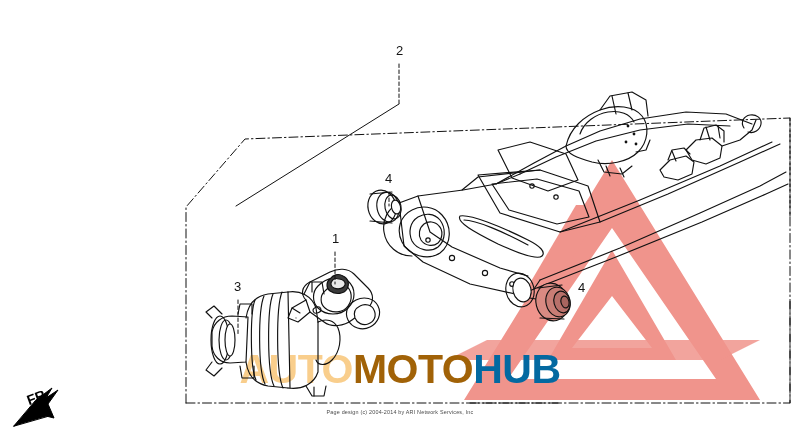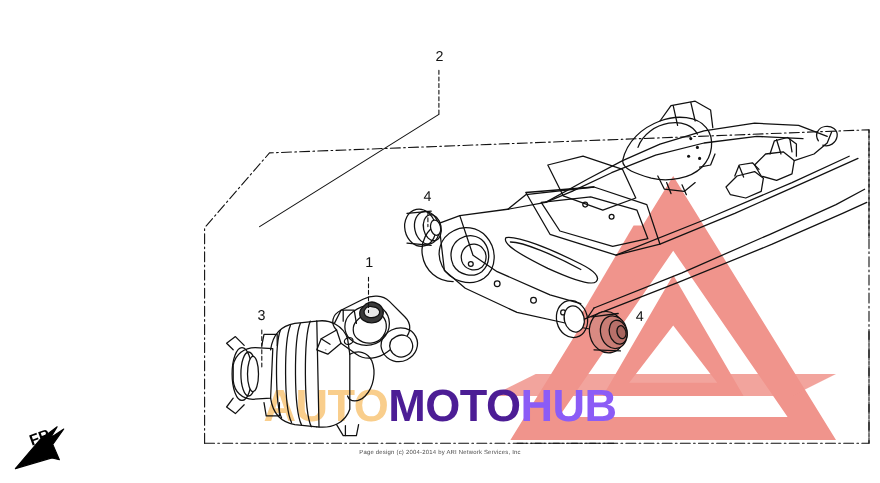--- a/index.html
+++ b/index.html
@@ -75,21 +75,21 @@
         <path d="M 576 205 L 604 205 L 548 300 L 520 300 Z" fill="#F0948C"></path>
       </g>
 
       <g>
         <path d="M 447 360 L 487 340 L 760 340 L 720 360 Z" fill="#F0948C" opacity="0.85"></path>
       </g>
     </svg>
   </div>
 
   <div id="wm-text">
-    <span style="color:#F9CE8C">AUTO</span><span style="color:#4c1d95">MOTO</span><span style="color:#8b5cf6">HUB</span>
+    <span style="color:#F9CE8C">AUTO</span><span style="color:#a16207">MOTO</span><span style="color:#0369a1">HUB</span>
   </div>
 
   <div class="layer" id="art-layer">
     <svg width="800" height="439" viewBox="0 0 800 439" xmlns="http://www.w3.org/2000/svg" stroke="#111" fill="none" stroke-linecap="round" stroke-linejoin="round">
 
       <g stroke="#111" stroke-width="1" stroke-dasharray="9 3 1.5 3" fill="none">
         <path d="M 186 403 L 186 207 L 245 139 L 790 118 L 790 216"></path>
         <path d="M 186 403 L 560 403"></path>
         <path d="M 470 403 L 790 403 L 790 300"></path>
       </g>

